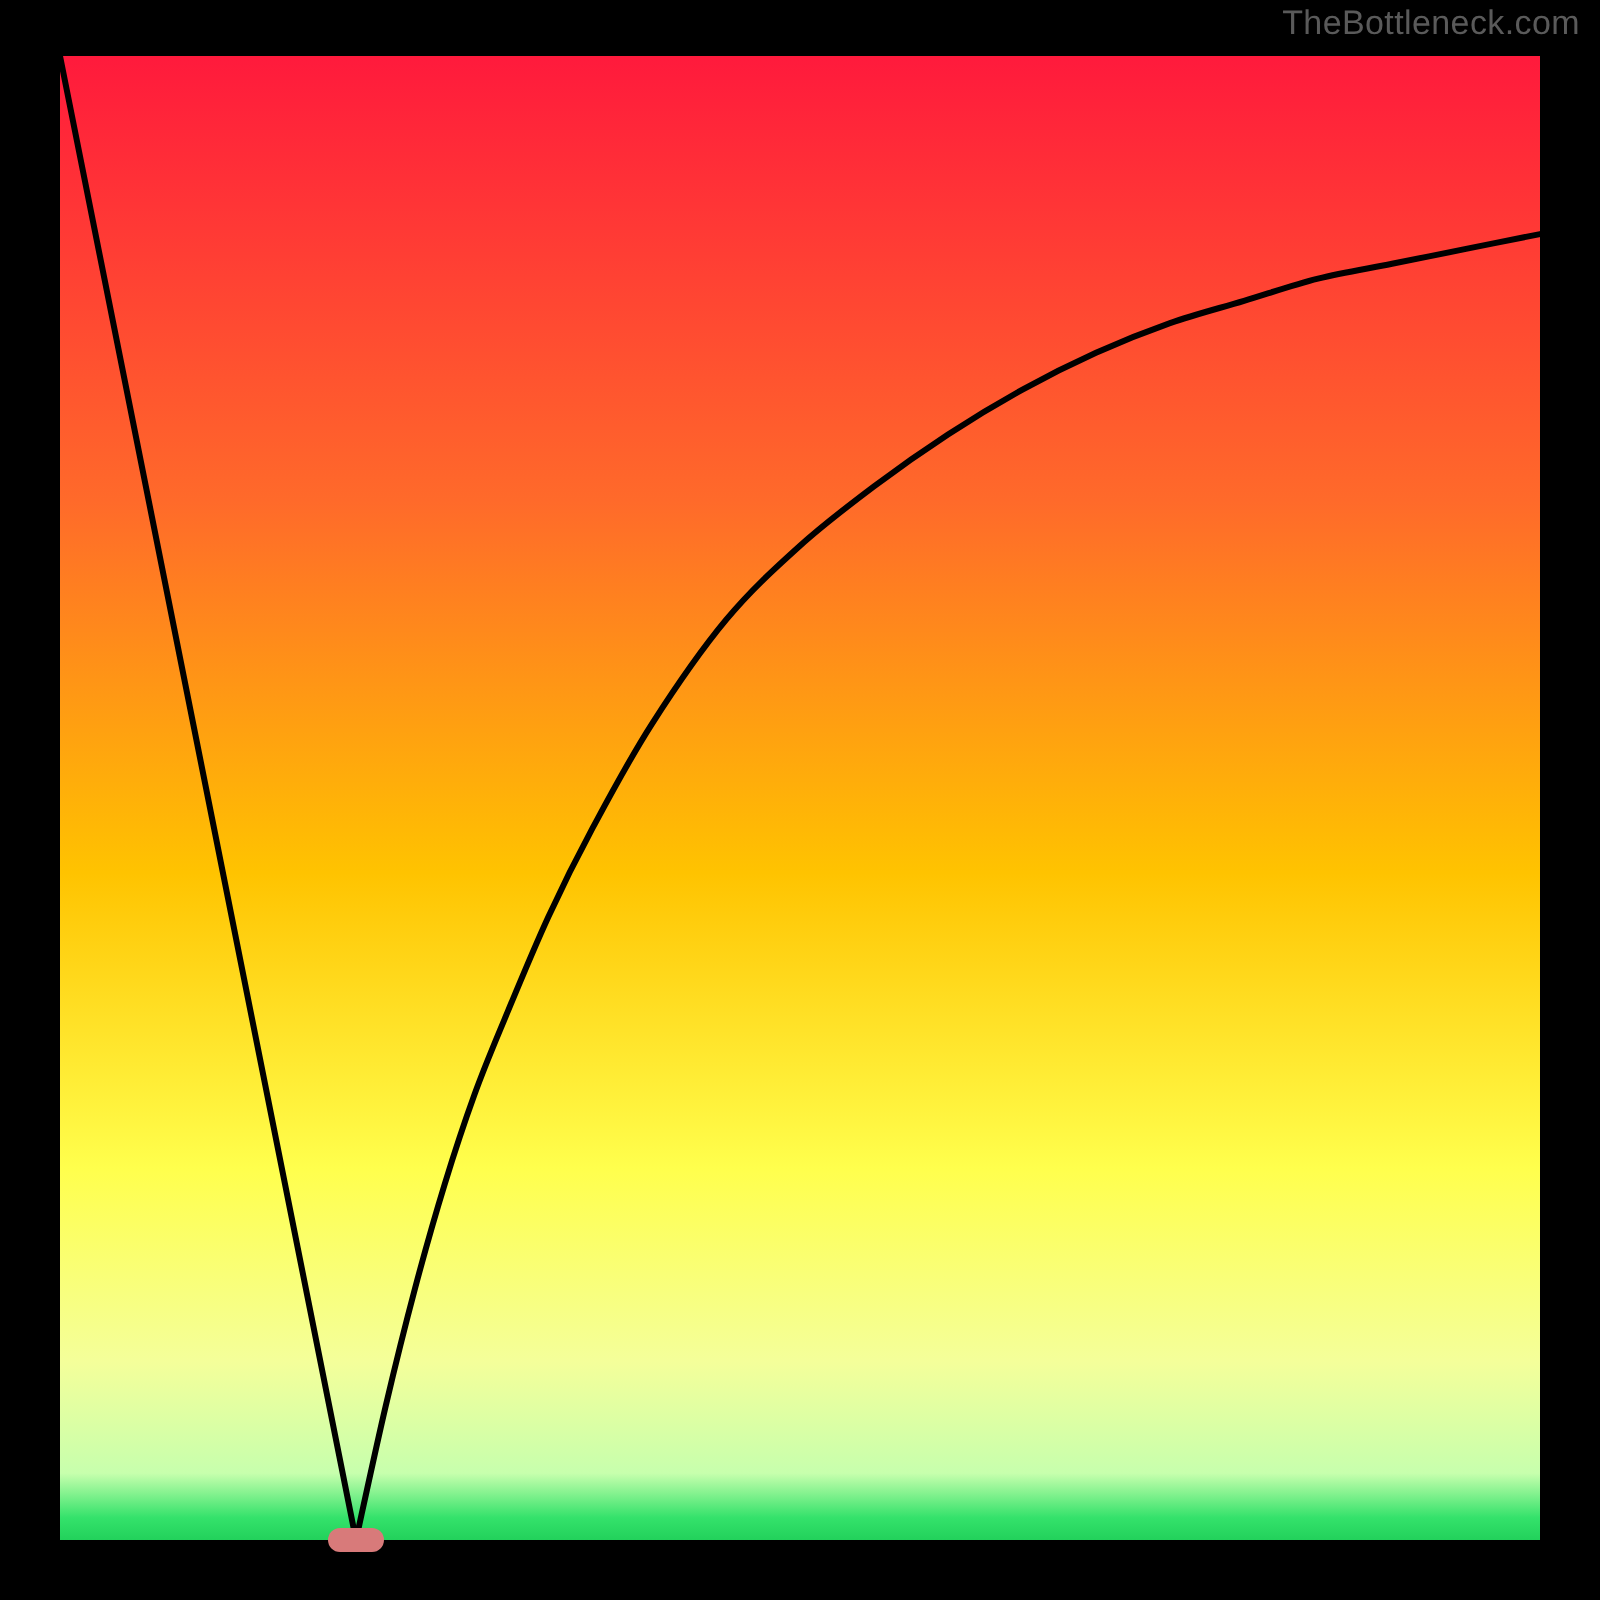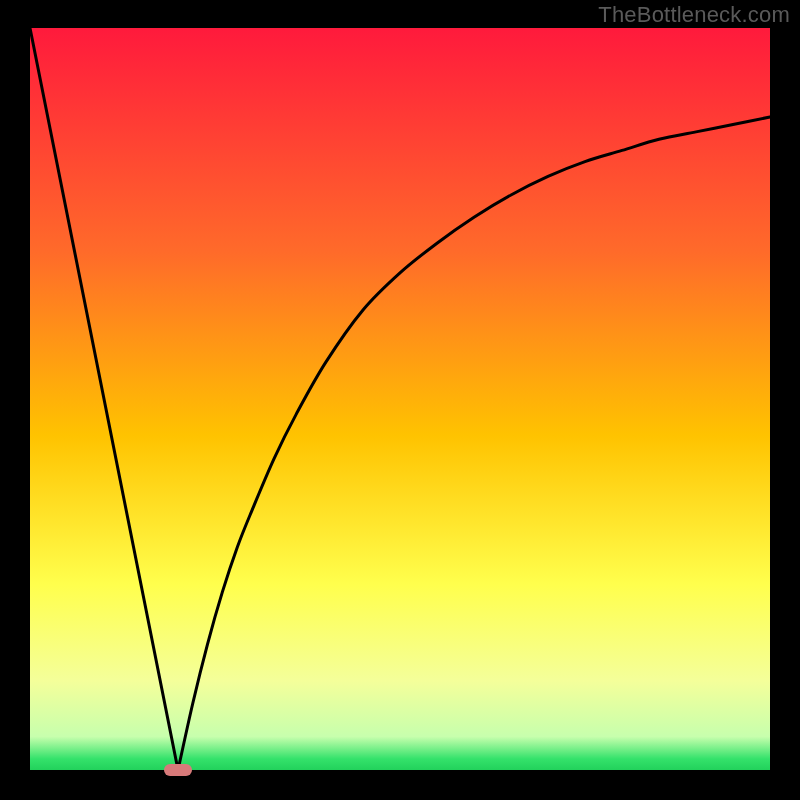--- a/index.html
+++ b/index.html
@@ -15,21 +15,21 @@
     position: relative;
     width: 800px;
     height: 800px;
     background: #000;
   }
   .watermark {
     position: absolute;
     top: 2px;
     right: 10px;
     color: #5a5a5a;
-    font-size: 22px;
+    font-size: 17px;
     font-weight: 500;
     letter-spacing: 0.2px;
     z-index: 10;
     user-select: none;
   }
   svg {
     display: block;
   }
 </style>
 </head>

